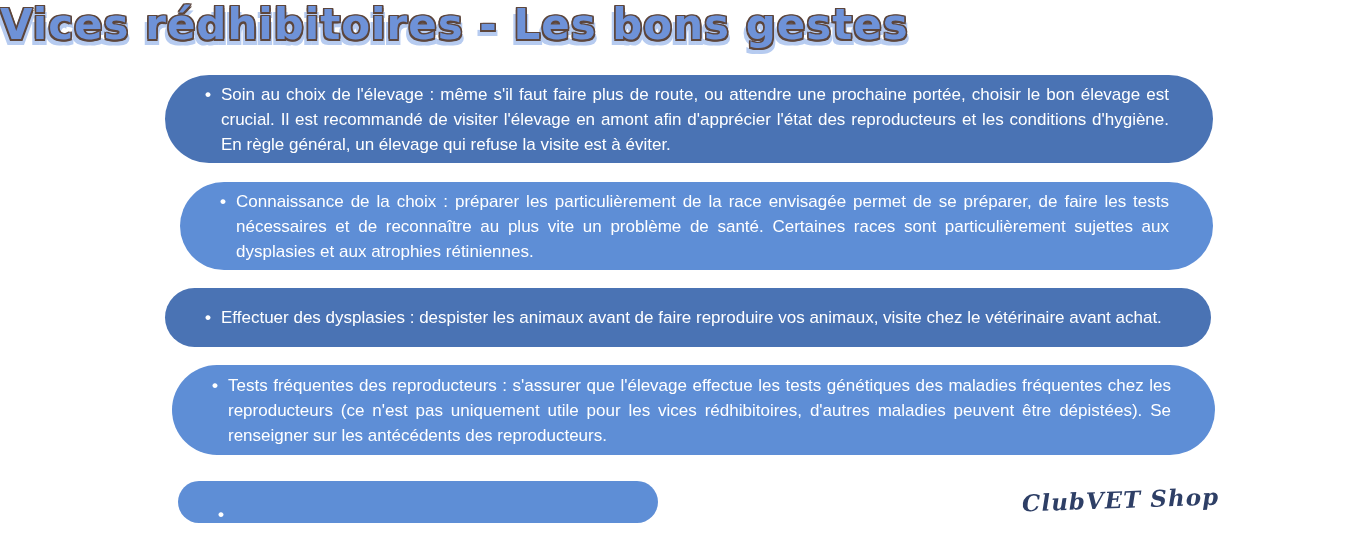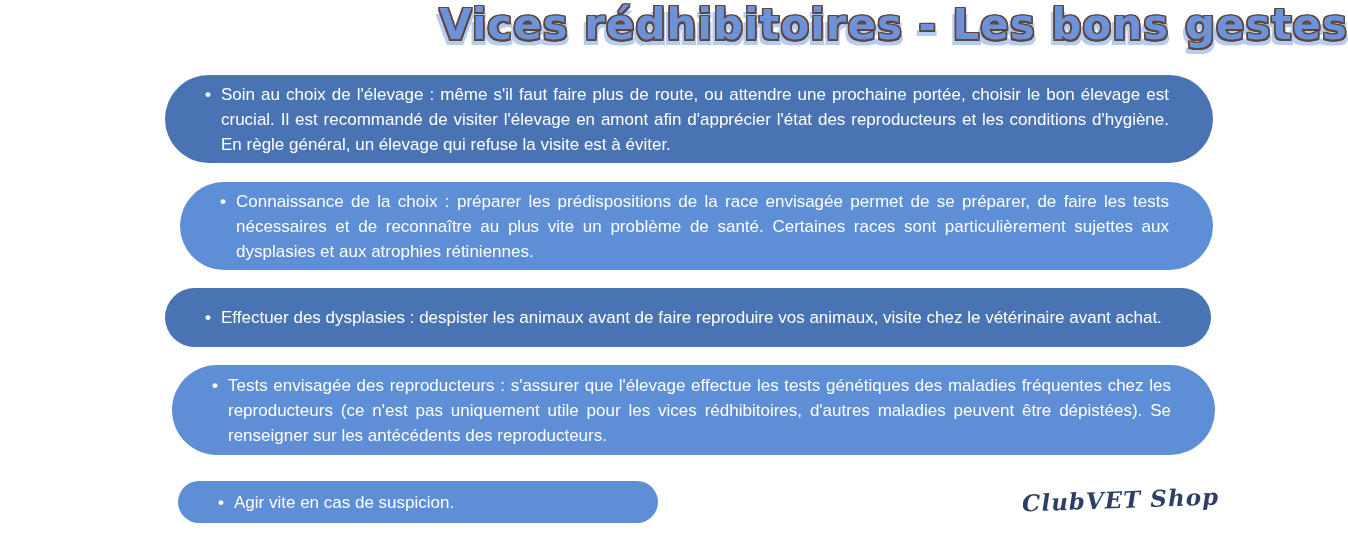--- a/index.html
+++ b/index.html
@@ -12,21 +12,21 @@
     font-family: "Liberation Sans", sans-serif;
   }
 
   
   .title {
     position: absolute;
     top: 0px;
     left: 0;
     width: 100%;
     margin: 0;
-    text-align: right;
+    text-align: left;
     font-family: "DejaVu Sans", sans-serif;
     font-size: 42px;
     font-weight: 700;
     letter-spacing: 1px;
     color: var(--title-fill, #6e92d8);
     text-shadow:
       -1.5px -1.5px 0 var(--title-outline, #5d463c),
        0     -1.5px 0 var(--title-outline, #5d463c),
        1.5px -1.5px 0 var(--title-outline, #5d463c),
       -1.5px  0     0 var(--title-outline, #5d463c),
@@ -90,26 +90,26 @@
 </head>
 <body>
 
 <div class="page">
   <h1 class="title">Vices rédhibitoires - Les bons gestes</h1>
   <div id="tips-list">
       <div class="box dark">
         <p class="box-text"><span class="bullet">•</span><b>Soin au choix de l'élevage : </b><span>même s'il faut faire plus de route, ou attendre une prochaine portée, choisir le bon élevage est crucial. Il est recommandé de visiter l'élevage en amont afin d'apprécier l'état des reproducteurs et les conditions d'hygiène. En règle général, un élevage qui refuse la visite est à éviter</span><b>.</b></p>
       </div>
       <div class="box light">
-        <p class="box-text"><span class="bullet">•</span><b>Connaissance de la choix : </b><span>préparer les </span><b>prédispositions</b><span> de la race envisagée permet de se préparer, de faire les tests nécessaires et de reconnaître au plus vite un problème de santé. Certaines races sont particulièrement sujettes aux dysplasies et aux atrophies rétiniennes.</span></p>
+        <p class="box-text"><span class="bullet">•</span><b>Connaissance de la choix : </b><span>préparer les </span><b>particulièrement</b><span> de la race envisagée permet de se préparer, de faire les tests nécessaires et de reconnaître au plus vite un problème de santé. Certaines races sont particulièrement sujettes aux dysplasies et aux atrophies rétiniennes.</span></p>
       </div>
       <div class="box dark">
         <p class="box-text"><span class="bullet">•</span><b>Effectuer des dysplasies : </b><span>despister les animaux avant de faire reproduire vos animaux, visite chez le vétérinaire avant achat.</span></p>
       </div>
       <div class="box light">
-        <p class="box-text"><span class="bullet">•</span><b>Tests envisagée des reproducteurs : </b><span>s'assurer que l'élevage effectue les tests génétiques des maladies fréquentes chez les reproducteurs (ce n'est pas uniquement utile pour les vices rédhibitoires, d'autres maladies peuvent être dépistées). Se renseigner sur les antécédents des reproducteurs.</span></p>
+        <p class="box-text"><span class="bullet">•</span><b>Tests fréquentes des reproducteurs : </b><span>s'assurer que l'élevage effectue les tests génétiques des maladies fréquentes chez les reproducteurs (ce n'est pas uniquement utile pour les vices rédhibitoires, d'autres maladies peuvent être dépistées). Se renseigner sur les antécédents des reproducteurs.</span></p>
       </div>
       <div class="box light">
-        <p class="box-text"><span class="bullet">•</span><b>Agir vite en cas de suspicion.</b></p>
+        <p class="box-text"><span class="bullet">•</span></p>
       </div>
     </div>
   <div class="signature">ClubVET Shop</div>
 </div>
 
 </body></html>

